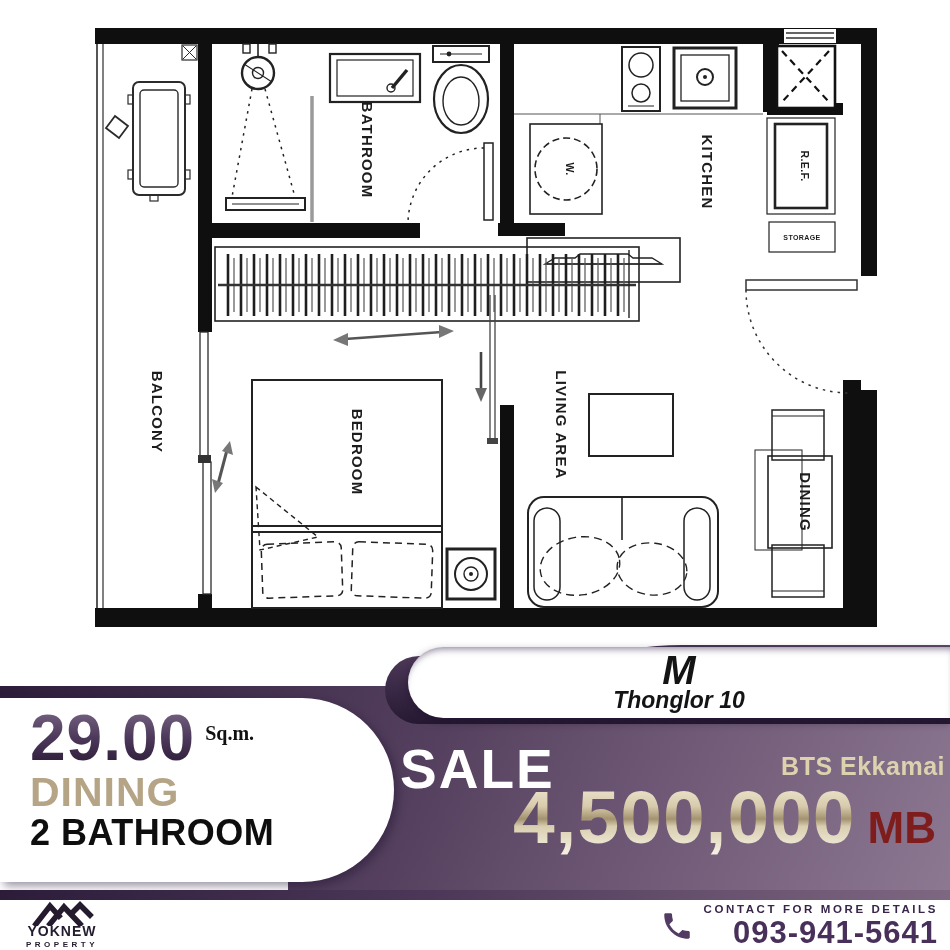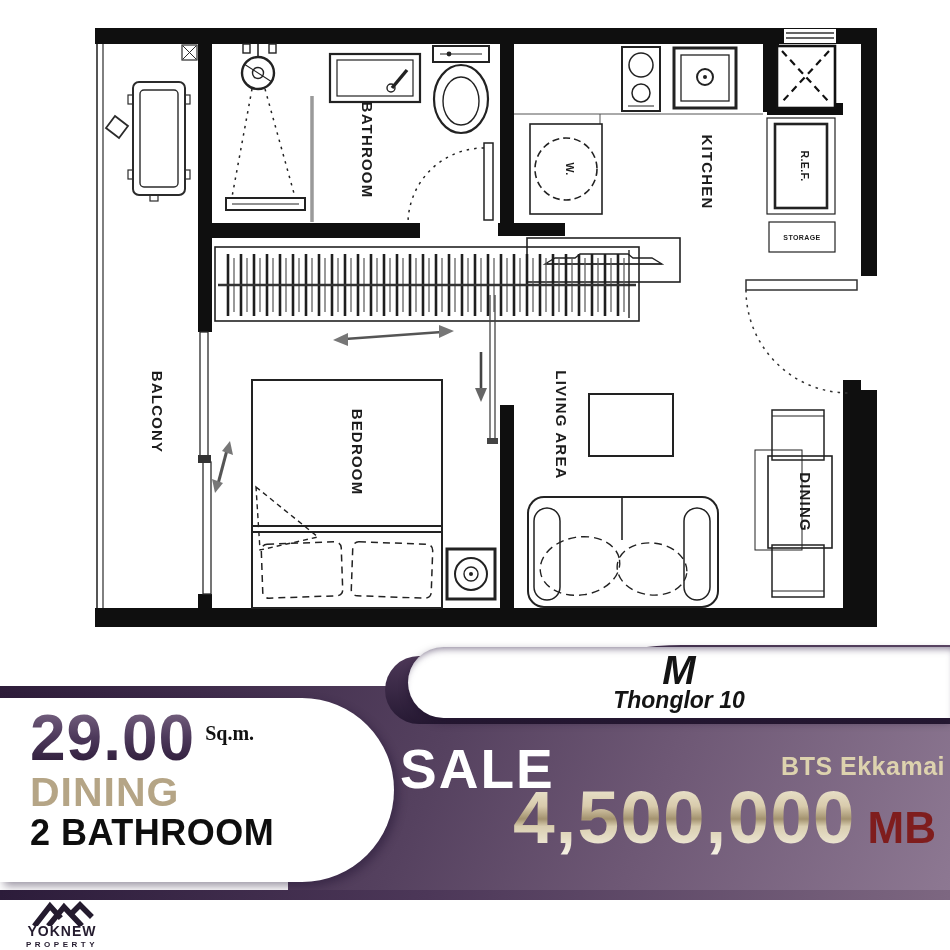--- a/index.html
+++ b/index.html
@@ -366,14 +366,23 @@
       <g stroke="#241b2e" stroke-width="5.5" fill="none" stroke-linecap="square">
         <path d="M6,23 L20,5 L29,15"></path>
         <path d="M20,23 L34,6 L50,23"></path>
         <path d="M42,12 L50,4 L60,14"></path>
       </g>
     </svg>
     <div class="brand-name">YOKNEW</div>
     <div class="brand-tagline">PROPERTY</div>
   </div>
 
+  <div class="contact">
+    <svg width="34" height="34" viewBox="0 0 24 24">
+      <path fill="#533c63" d="M6.62 10.79c1.44 2.83 3.76 5.14 6.59 6.59l2.2-2.2c.27-.27.67-.36 1.02-.24 1.12.37 2.33.57 3.57.57.55 0 1 .45 1 1V20c0 .55-.45 1-1 1-9.39 0-17-7.61-17-17 0-.55.45-1 1-1h3.5c.55 0 1 .45 1 1 0 1.25.2 2.45.57 3.57.11.35.03.74-.25 1.02l-2.2 2.2z"></path>
+    </svg>
+    <div class="contact-col">
+      <div class="contact-label">CONTACT FOR MORE DETAILS</div>
+      <div class="phone-number">093-941-5641</div>
+    </div>
+  </div>
 
 </div>
 
 </body></html>

